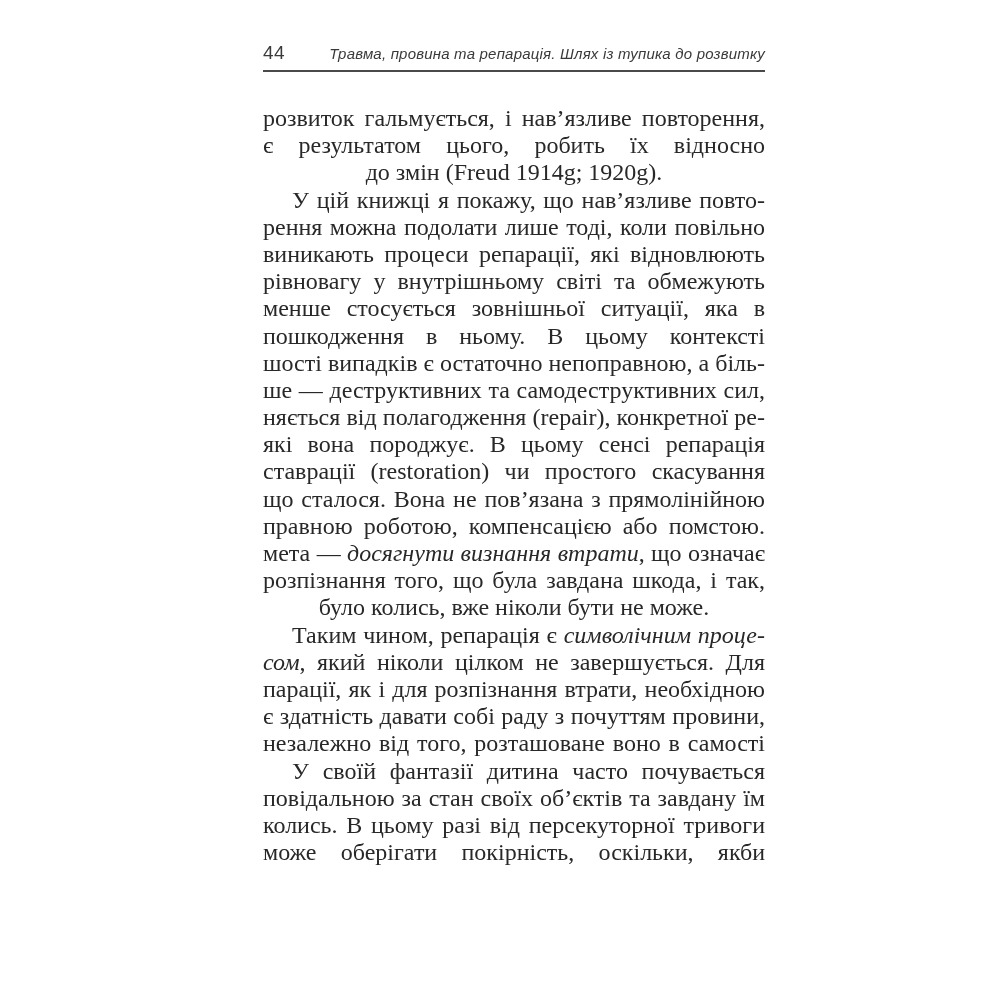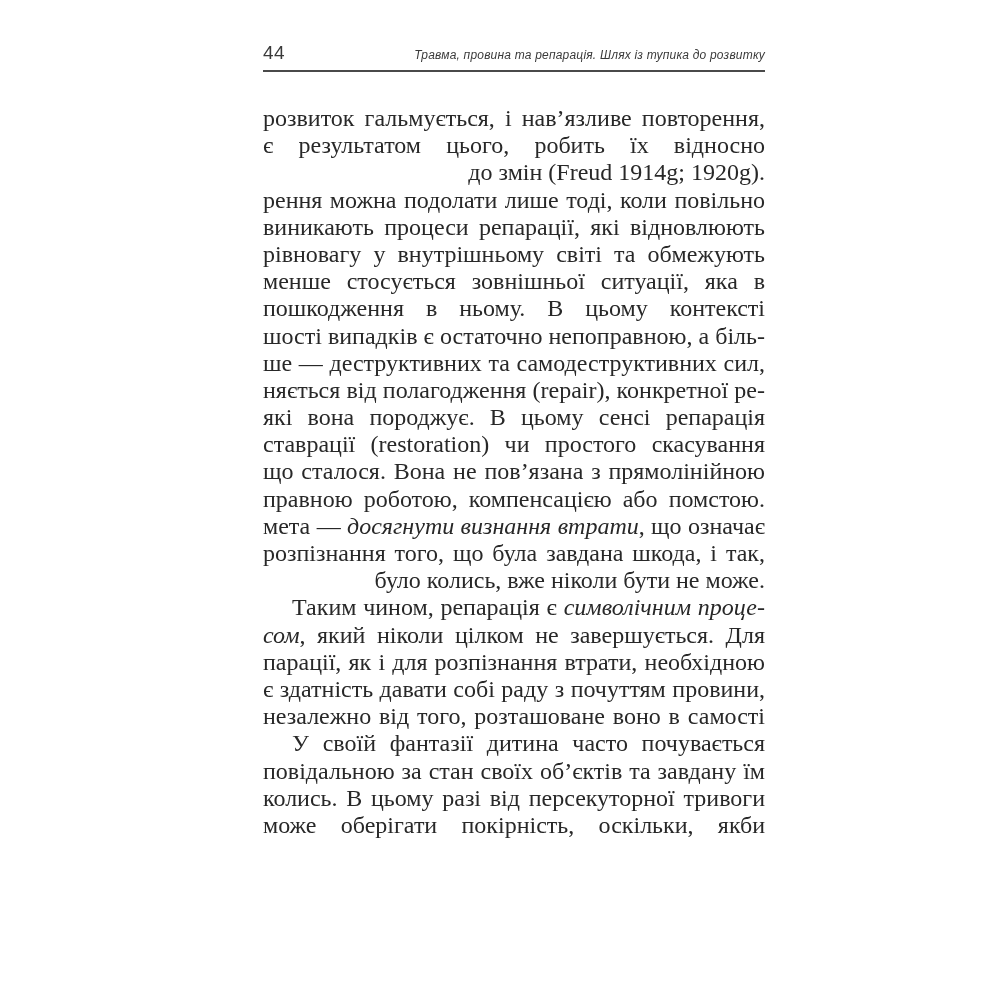--- a/index.html
+++ b/index.html
@@ -23,39 +23,39 @@
     justify-content: space-between;
     align-items: baseline;
     color: var(--header-text, #3a3a3a);
     font-family: "Liberation Sans", "DejaVu Sans", sans-serif;
   }
   .page-number {
     font-size: 19px;
     letter-spacing: 0.5px;
   }
   .running-title {
-    font-size: 12px;
+    font-size: 15px;
     font-style: italic;
     letter-spacing: 0.2px;
     white-space: nowrap;
   }
   .rule {
     margin-top: 6px;
     border-bottom: 2px solid var(--rule, #4a4a4a);
   }
   .body-text {
     margin-top: 33px;
     color: var(--text, #282828);
     font-size: 24px;
     line-height: 27.2px;
   }
   .line {
     height: 27.2px;
     overflow: hidden;
-    text-align: right;
+    text-align: center;
   }
   .line.j {
     text-align: justify;
     text-align-last: justify;
   }
   .line.ind { text-indent: 29px; }
   .it { font-style: italic; }
 </style>
 </head>
 <body>
@@ -67,20 +67,21 @@
       <span class="running-title">Травма, провина та репарація. Шлях із тупика до розвитку</span>
     </div>
     <div class="rule"></div>
     <div class="body-text">
         <div>
           <div class="line j"><span>розвиток гальмується, і нав’язливе повторення, яке</span></div>
           <div class="line j"><span>є результатом цього, робить їх відносно опірними</span></div>
           <div class="line"><span>до змін (Freud 1914g; 1920g).</span></div>
         </div>
         <div>
+          <div class="line j ind"><span>У цій книжці я покажу, що нав’язливе повто-</span></div>
           <div class="line j"><span>рення можна подолати лише тоді, коли повільно</span></div>
           <div class="line j"><span>виникають процеси репарації, які відновлюють</span></div>
           <div class="line j"><span>рівновагу у внутрішньому світі та обмежують</span></div>
           <div class="line j"><span>менше стосується зовнішньої ситуації, яка в біль-</span></div>
           <div class="line j"><span>пошкодження в ньому. В цьому контексті репарація</span></div>
           <div class="line j"><span>шості випадків є остаточно непоправною, а біль-</span></div>
           <div class="line j"><span>ше — деструктивних та самодеструктивних сил,</span></div>
           <div class="line j"><span>няється від полагодження (repair), конкретної ре-</span></div>
           <div class="line j"><span>які вона породжує. В цьому сенсі репарація відріз-</span></div>
           <div class="line j"><span>ставрації (restoration) чи простого скасування того,</span></div>

